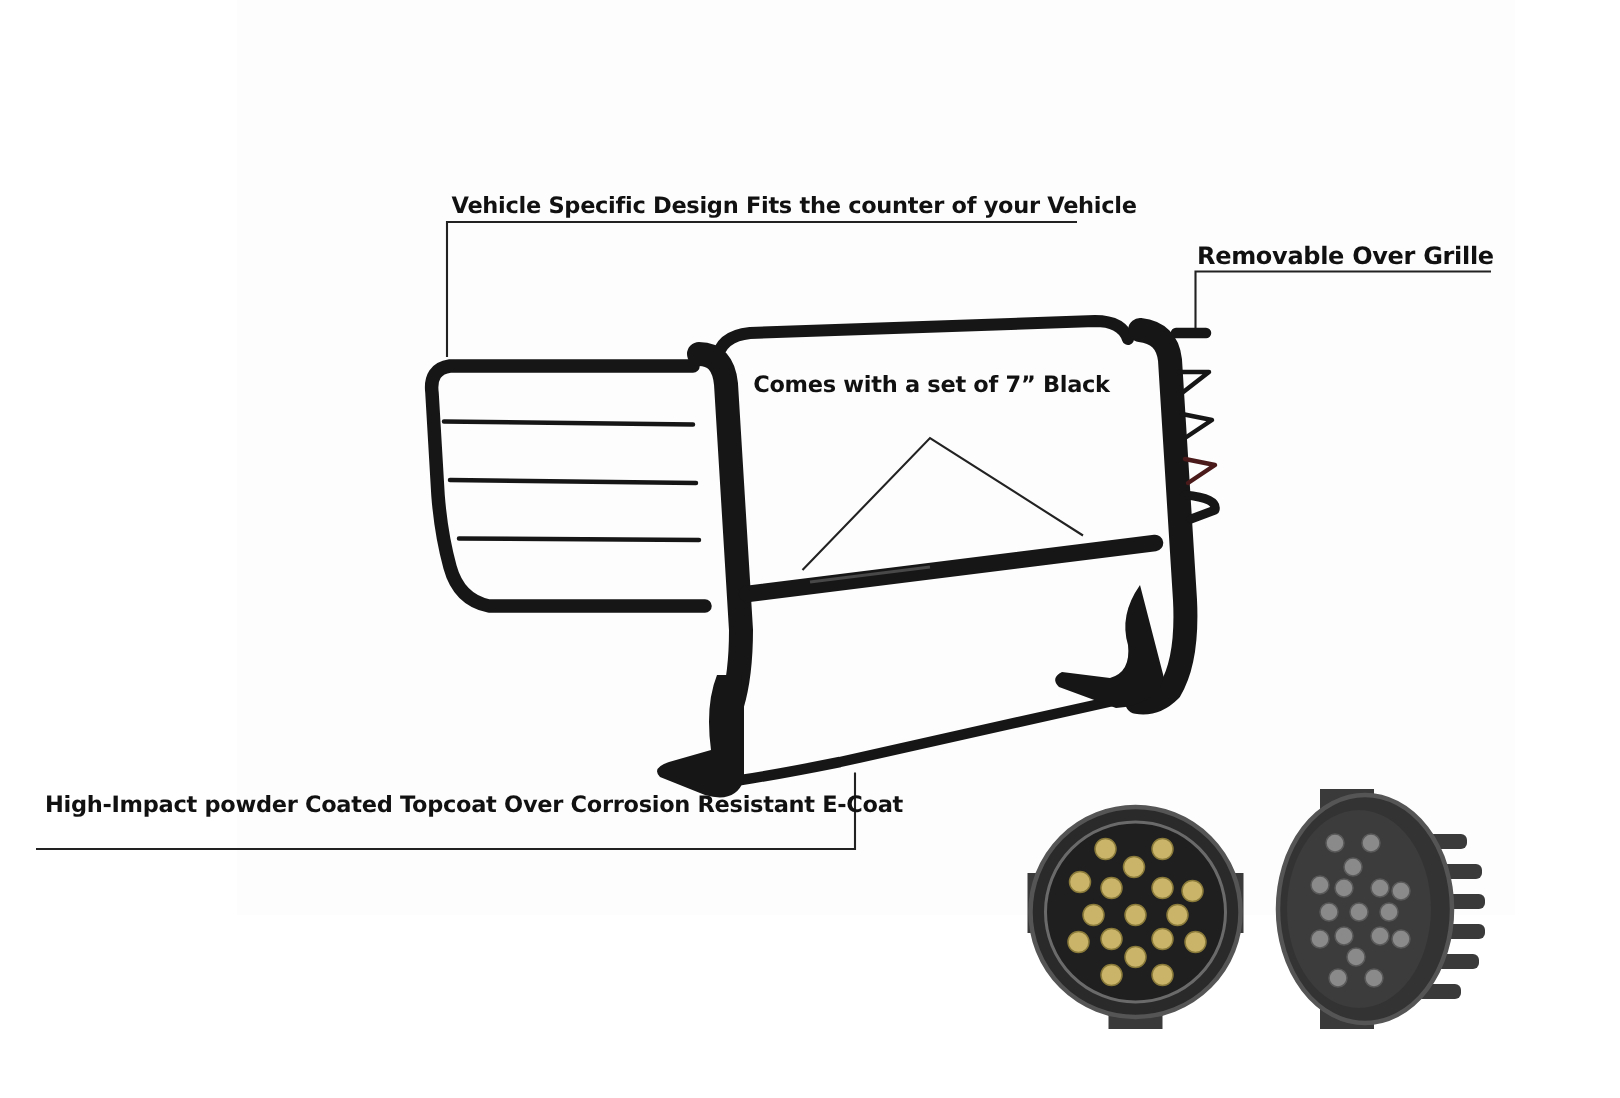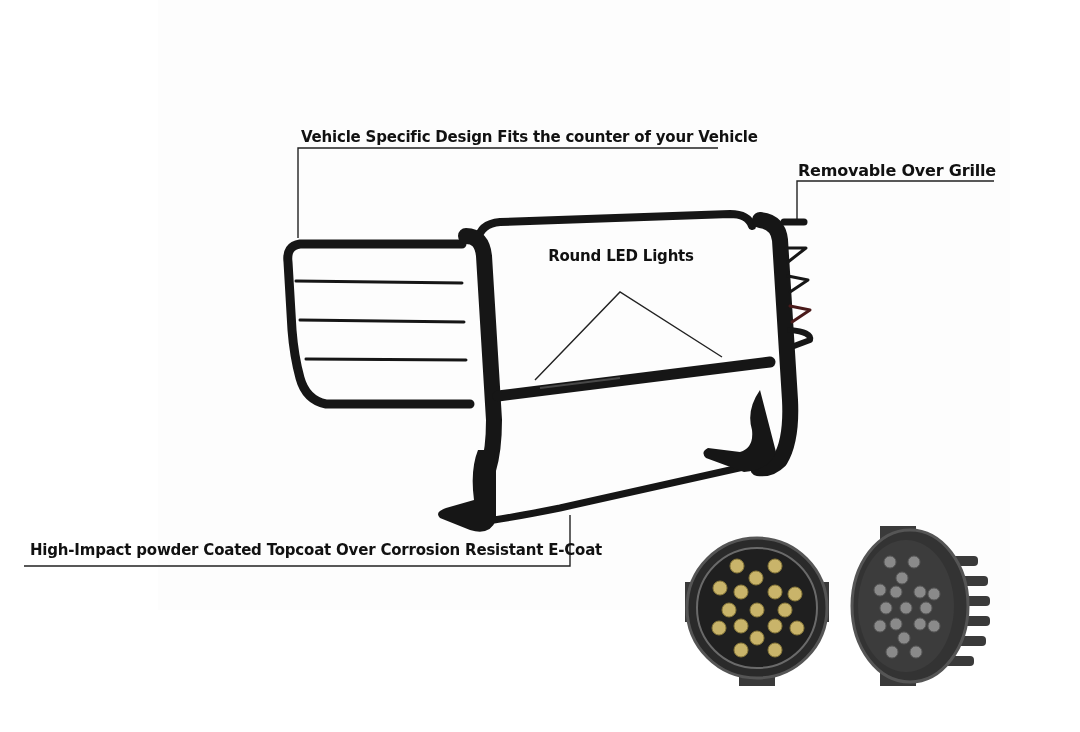--- a/index.html
+++ b/index.html
@@ -117,16 +117,16 @@
         <circle cx="-6" cy="32" r="6"></circle>
         <circle cx="-18" cy="46" r="6"></circle>
           <circle cx="6" cy="46" r="6"></circle>
       </g>
     </g>
   </svg>
 
   <div class="callout" style="left:301px; top:128px;">Vehicle Specific Design Fits the counter of your Vehicle</div>
   <div class="callout" style="left:798px; top:161px; font-size:16px;">Removable Over Grille</div>
   <div class="callout callout-center" style="left:496px; top:245px; width:250px;">
-    <div>Round LED Lights</div>
+    <div>Comes with a set of 7” Black</div>
   </div>
-  <div class="callout" style="left:30px; top:541px;">High-Impact powder Coated Topcoat Over Corrosion Resistant E-Coat</div>
+  <div class="callout" style="left:30px; top:527px;">High-Impact powder Coated Topcoat Over Corrosion Resistant E-Coat</div>
 </div>
 
 </body></html>

